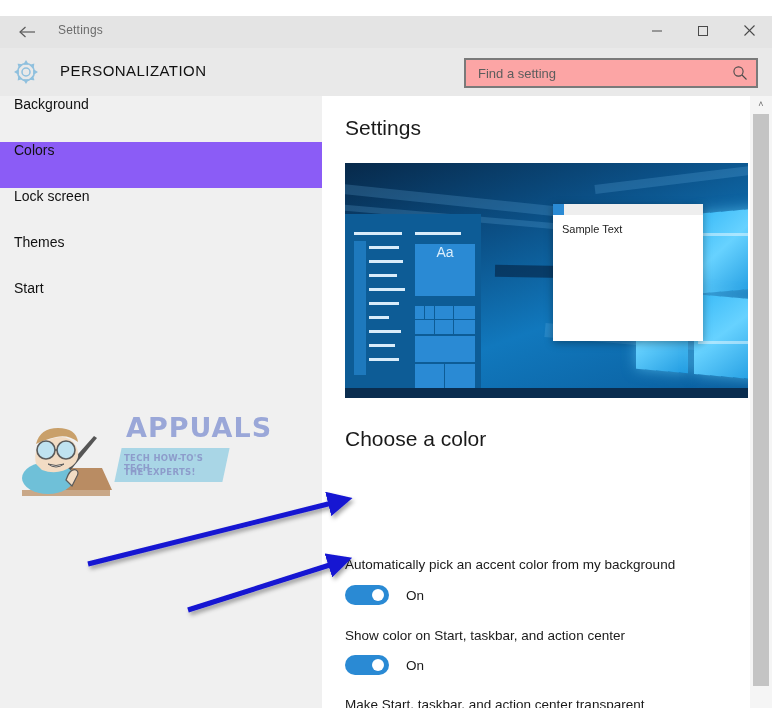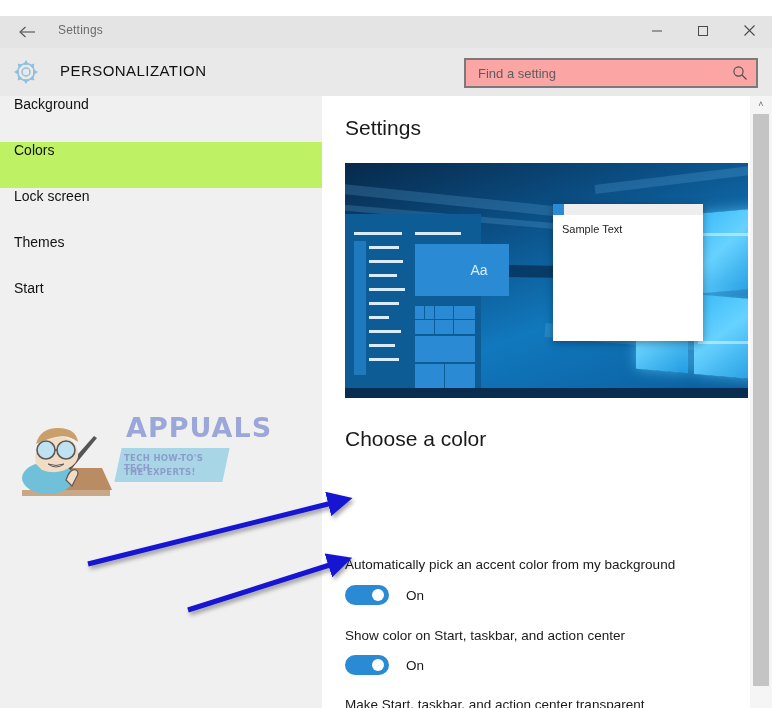--- a/index.html
+++ b/index.html
@@ -112,21 +112,21 @@
     position: absolute;
     left: 0;
     width: 322px; height: 46px;
     display: flex;
     align-items: flex-start;
     font-size: 14px;
     color: #111111;
     padding-left: 14px;
     box-sizing: border-box;
   }
-  .nav-item.selected { background: #bef264; }
+  .nav-item.selected { background: #8b5cf6; }
 
   
   #content {
     position: absolute;
     left: 322px; top: 80px;
     width: 428px; height: 628px;
     background: #ffffff;
     overflow: hidden;
   }
   .section-heading {
@@ -198,21 +198,21 @@
   .start-dash {
     position: absolute;
     background: #d8ecfa;
     height: 3px;
   }
   .start-tile { position: absolute; background: #2a8ad4; }
   #start-tile-aa {
     left: 70px; top: 30px; width: 60px; height: 52px;
     color: #d9edfb;
     font-size: 14px;
-    display: flex; align-items: center; justify-content: center; padding-left: 34px;
+    display: flex; justify-content: center;
   }
   #start-tile-grid { left: 70px; top: 92px; width: 60px; height: 28px; }
   .grid-line { position: absolute; background: #0d5c96; }
   #start-tile-wide { left: 70px; top: 122px; width: 60px; height: 26px; }
   #start-tile-bottom { left: 70px; top: 150px; width: 60px; height: 24px; }
   #preview-taskbar {
     position: absolute;
     left: 0; bottom: 0; width: 403px; height: 10px;
     background: #0a2d4f;
   }

